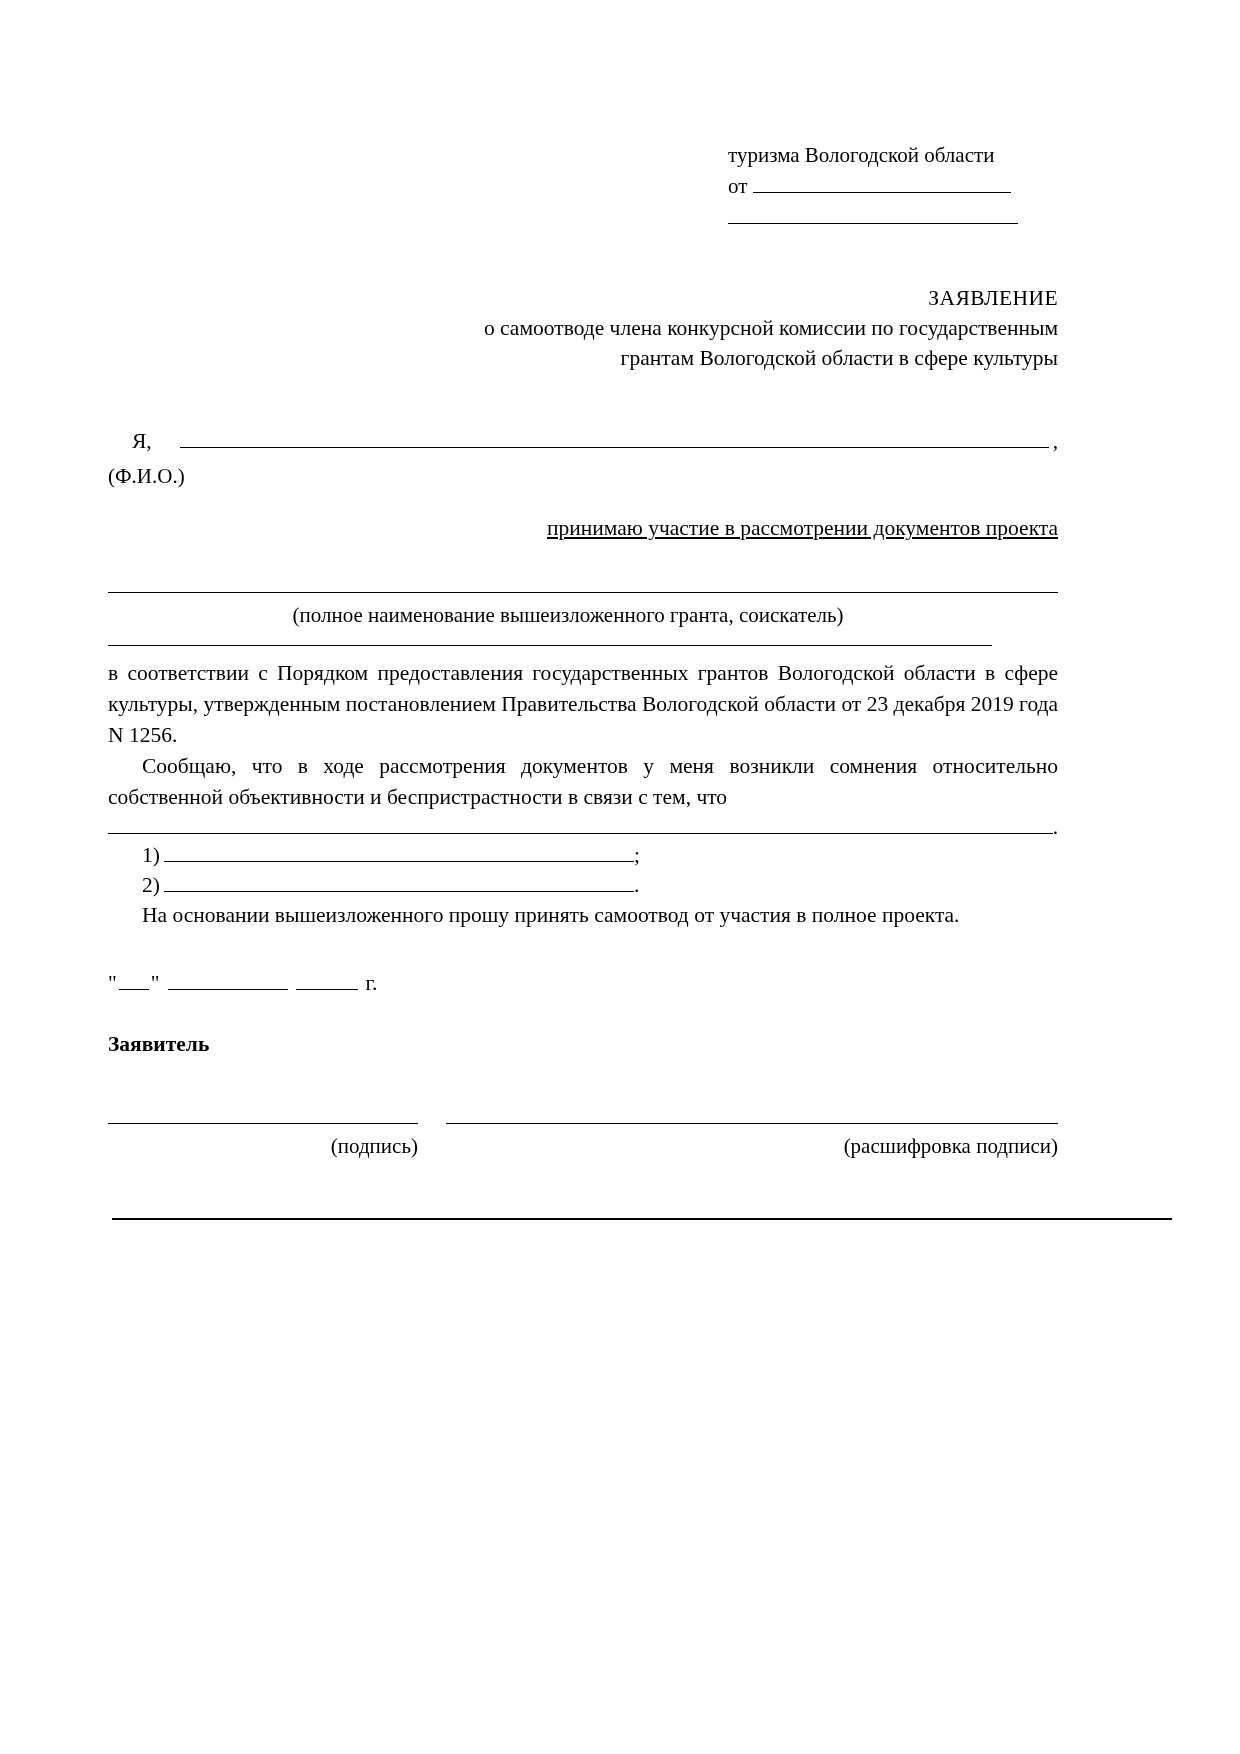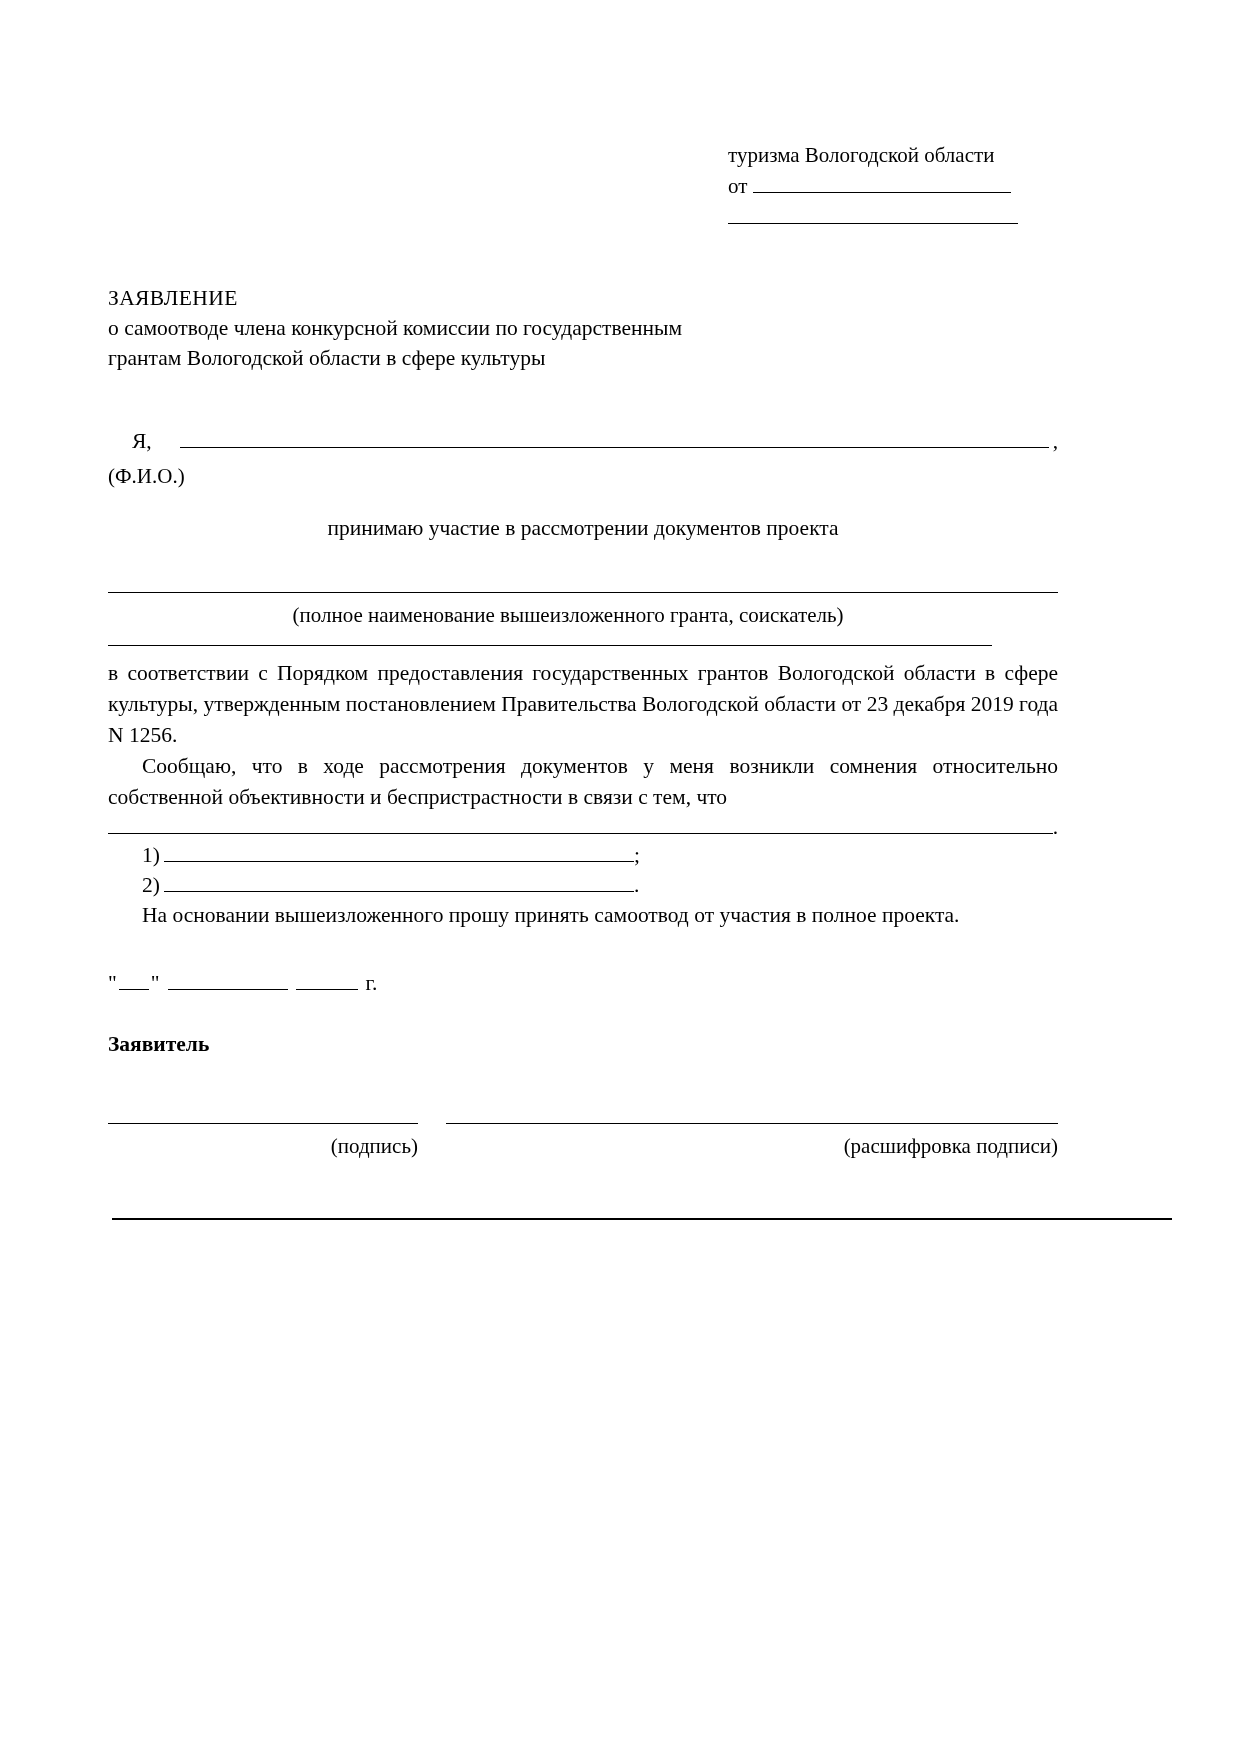--- a/index.html
+++ b/index.html
@@ -51,21 +51,21 @@
     border-bottom: 1.4px solid #000;
     vertical-align: baseline;
     height: 20px;
   }
   .addr-fill.w1 { width: 258px; }
   .addr-fill.w2 { width: 290px; }
 
   
   .title-block {
     margin-top: 50px;
-    text-align: left;
+    text-align: right;
   }
   .doc-title {
     font-size: 21.5px;
     line-height: 30px;
     letter-spacing: 0.4px;
   }
   .doc-subtitle {
     font-size: 21.5px;
     line-height: 30px;
   }
@@ -94,21 +94,21 @@
     padding-right: 260px;
   }
 
   
   .para {
     font-size: 21.5px;
     line-height: 31px;
     text-align: justify;
     text-justify: inter-word;
   }
-  .para.plain { text-align: center; }
+  .para.plain { text-align: right; text-decoration: underline; }
   .indent { text-indent: 34px; }
 
   .spacer-24 { height: 24px; }
   .spacer-16 { height: 16px; }
   .spacer-12 { height: 12px; }
 
   .rule-full {
     border-bottom: 1.4px solid #000;
     height: 0;
     width: 100%;

